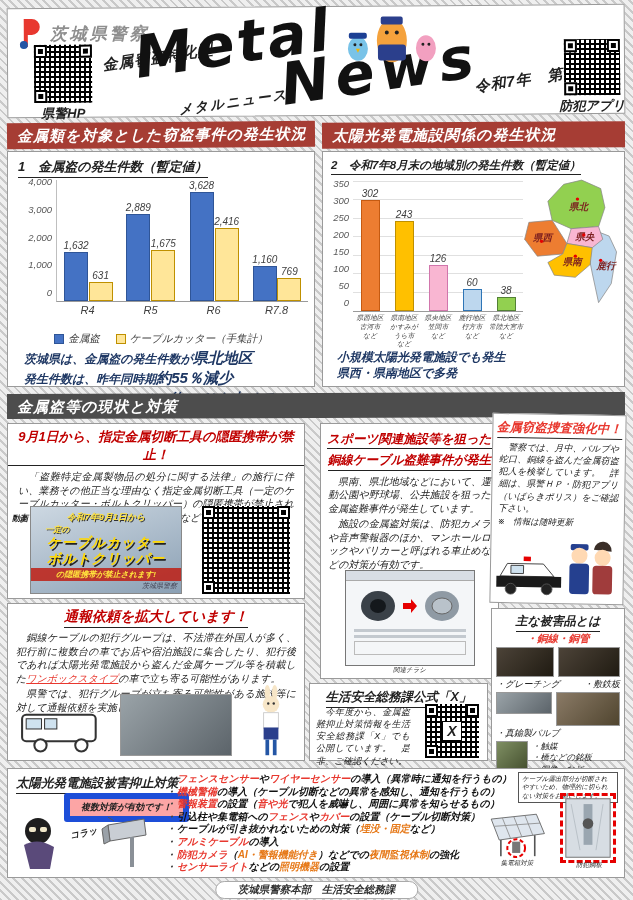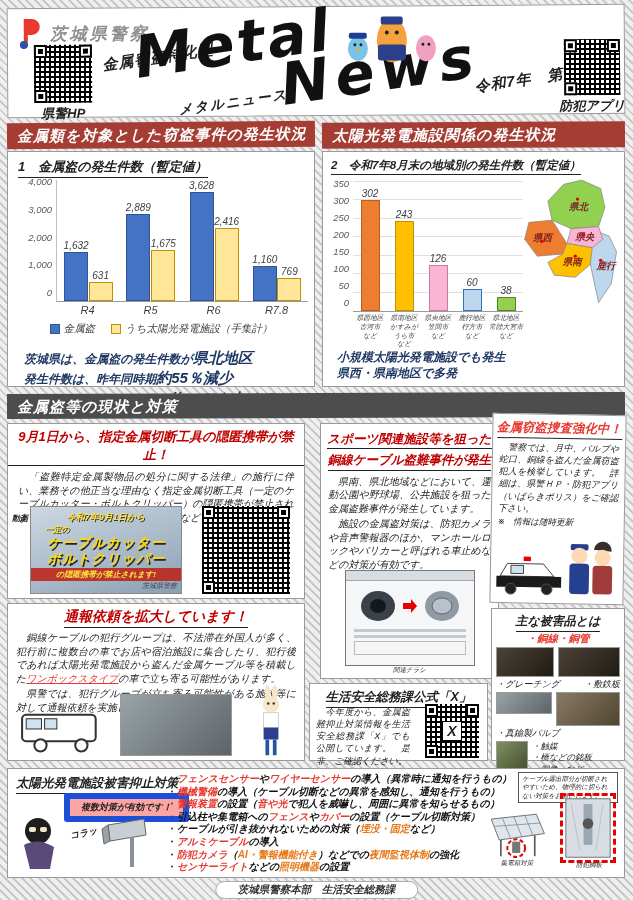--- a/index.html
+++ b/index.html
@@ -39,21 +39,21 @@
   .plot.axisleft{border-left:1px solid #bfbfbf}
   .gridline{position:absolute;left:0;right:0;height:1px;background:#e0e0e0}
   .bargroup{position:relative;z-index:2;display:flex;align-items:flex-end;gap:0;height:100%}
   .barwrap{position:relative;z-index:2;display:flex;flex-direction:column;justify-content:flex-end;align-items:center;height:100%}
   .bar{width:24px;border:1px solid}
   .single .bar{width:19px}
   .bval{font-size:10px;color:#404040;margin-bottom:1px;white-space:nowrap}
   .xlabels{display:flex}
   .xlab{flex:1;text-align:center;font-size:11px;color:#404040;padding-top:2px}
   .xlab.multi div{font-size:6.8px;line-height:1.3;color:#404040}
-  .legend{display:flex;justify-content:center;gap:16px;font-size:10.5px;color:#404040;margin-top:6px}
+  .legend{display:flex;justify-content:center;gap:16px;font-size:10.5px;color:#404040;margin-top:16px}
   .lgitem{display:flex;align-items:center;gap:4px}
   .sw{width:10px;height:10px;border:1px solid;display:inline-block}
   
   .blocktitle{display:block;text-align:center;font-weight:bold}
   .bodytext{font-size:10px;line-height:1.35;color:#1a1a1a;text-align:justify}
   .red-ul{color:#e8382f;text-decoration:underline}
   .r{color:#e8382f}
   .o{color:#e67817}
   .blk{display:block;margin-top:2px}
   .bullet{position:relative;padding-left:11px;font-size:10px;line-height:1.26;color:#111;font-weight:bold}
@@ -187,21 +187,21 @@
           <div class="xlab">R6</div>
           <div class="xlab">R7.8</div>
         </div>
       <div class="legend">
           <div class="lgitem">
             <span class="sw" style="background: rgb(68, 114, 196); border-color: rgb(47, 85, 151);"></span>
             <span>金属盗</span>
           </div>
           <div class="lgitem">
             <span class="sw" style="background: rgb(255, 230, 153); border-color: rgb(191, 144, 0);"></span>
-            <span>うち太陽光発電施設（手集計）</span>
+            <span>ケーブルカッター（手集計）</span>
           </div>
         </div>
     </div>
     <div style="position:absolute;left:16px;top:196px">
         <div class="sumline"><span class="navy">茨城県は、金属盗の発生件数が</span><span class="navy b">県北地区</span></div>
         <div class="sumline"><span class="navy">発生件数は、昨年同時期</span><span class="navy b">約55％減少</span></div>
         <div class="sumline"><span class="navy">太陽光発電施設での被害が</span><span class="navy b">約66％を占める</span></div>
       </div>
   </div>
 

